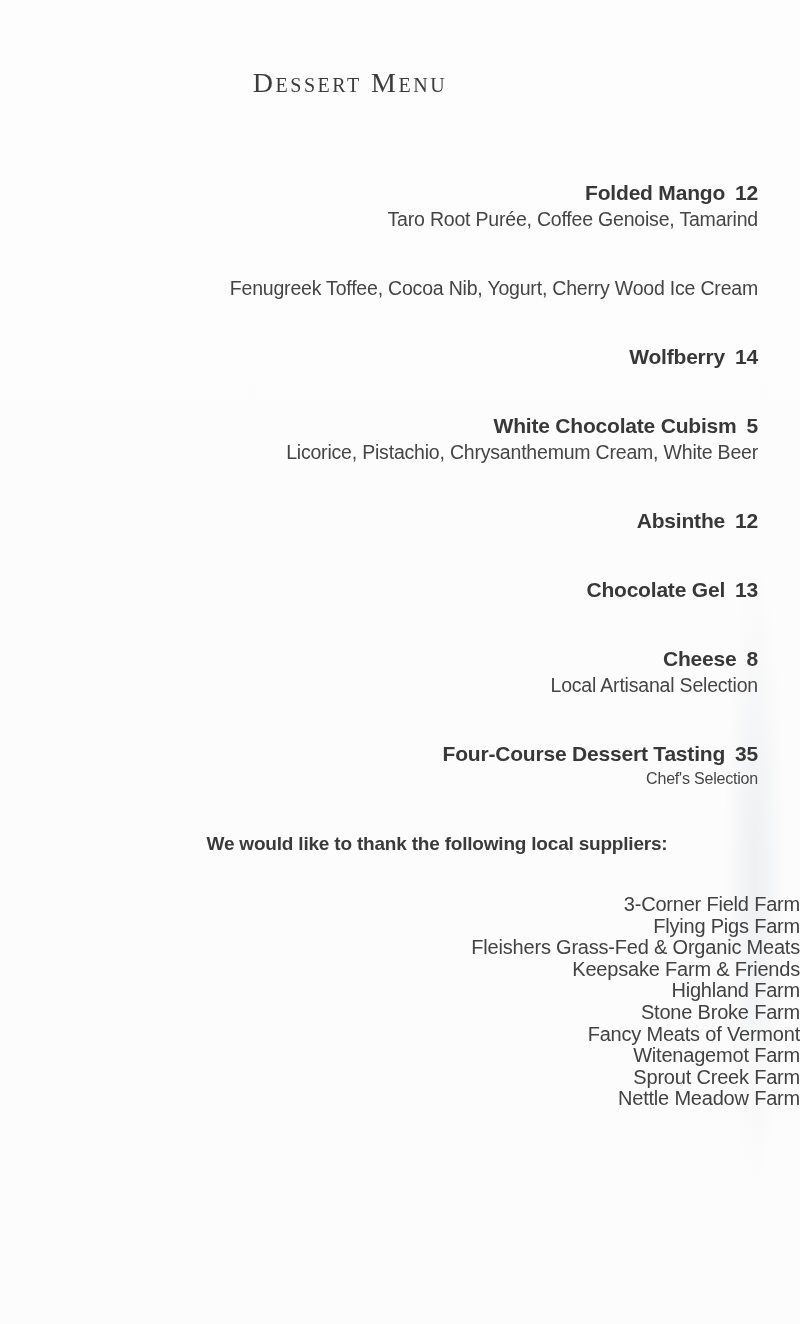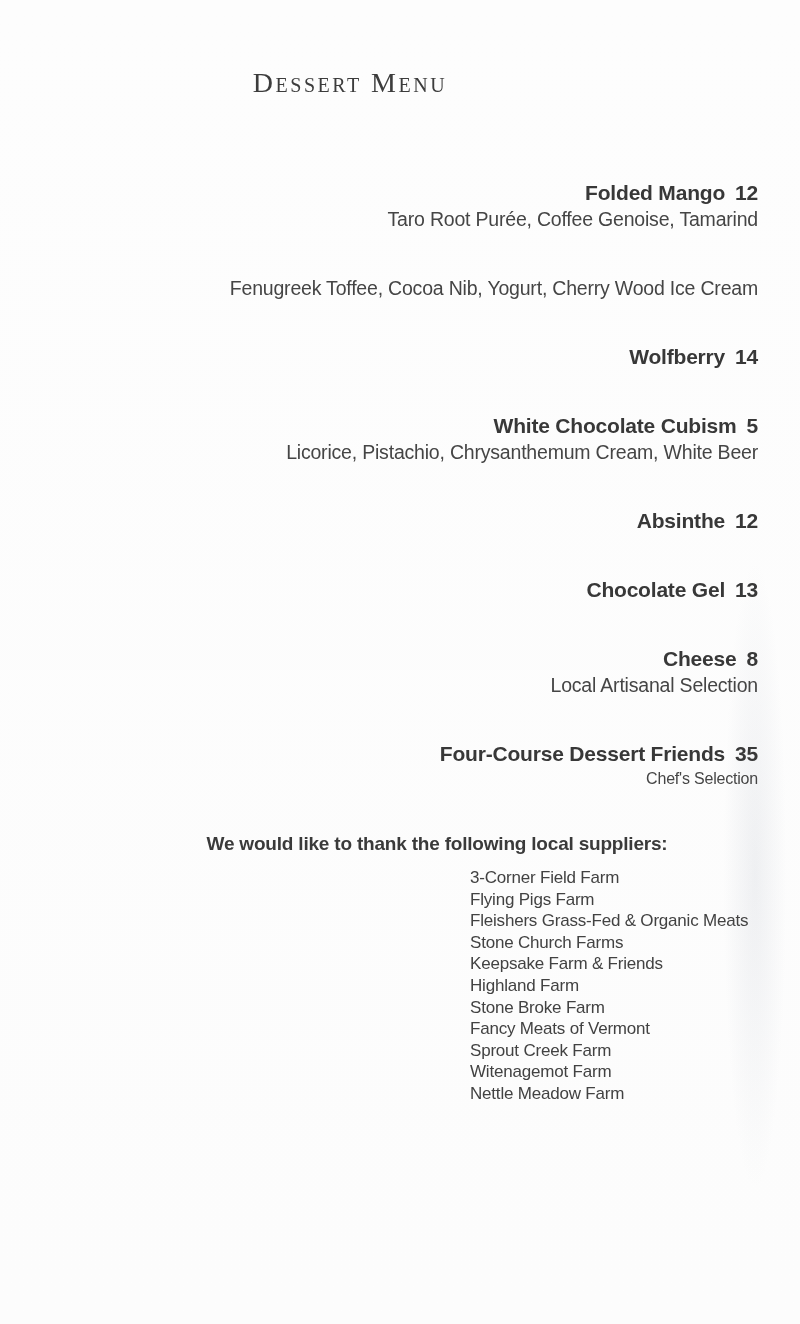--- a/index.html
+++ b/index.html
@@ -70,28 +70,28 @@
     width: 790px;
     text-align: center;
     font-weight: bold;
     font-size: 19px;
     line-height: 20px;
     letter-spacing: -0.2px;
     color: #3a3a3a;
     padding-left: 42px;
   }
   .suppliers-list {
-    margin: 13px 0 0 470px;
+    margin: 40px 0 0 470px;
     list-style: none;
     padding: 0;
-    font-size: 17px;
+    font-size: 20px;
     line-height: 21.6px;
     letter-spacing: -0.2px;
     color: #424242;
-    text-align: left;
+    text-align: right;
   }
 </style>
 </head>
 <body>
 
 <div class="page">
 
   <h1 class="menu-title">Dessert Menu</h1>
 
   <div class="menu-col">
@@ -121,35 +121,34 @@
     <div class="menu-item">
       <div class="item-name-line"><span>Chocolate Gel</span><span class="item-price">13</span></div>
     </div>
 
     <div class="menu-item">
       <div class="item-name-line"><span>Cheese</span><span class="item-price">8</span></div>
       <div class="item-desc">Local Artisanal Selection</div>
     </div>
 
     <div class="menu-item">
-      <div class="item-name-line"><span>Four-Course Dessert Friends</span><span class="item-price">35</span></div>
+      <div class="item-name-line"><span>Four-Course Dessert Tasting</span><span class="item-price">35</span></div>
       <div class="item-desc small">Chef's Selection</div>
     </div>
 
   </div>
 
   <div class="suppliers-heading">We would like to thank the following local suppliers:</div>
 
   <ul class="suppliers-list">
     <li>3-Corner Field Farm</li>
     <li>Flying Pigs Farm</li>
     <li>Fleishers Grass-Fed &amp; Organic Meats</li>
-    <li>Stone Church Farms</li>
     <li>Keepsake Farm &amp; Friends</li>
     <li>Highland Farm</li>
     <li>Stone Broke Farm</li>
     <li>Fancy Meats of Vermont</li>
+    <li>Witenagemot Farm</li>
     <li>Sprout Creek Farm</li>
-    <li>Witenagemot Farm</li>
     <li>Nettle Meadow Farm</li>
   </ul>
 
 </div>
 
 </body></html>

